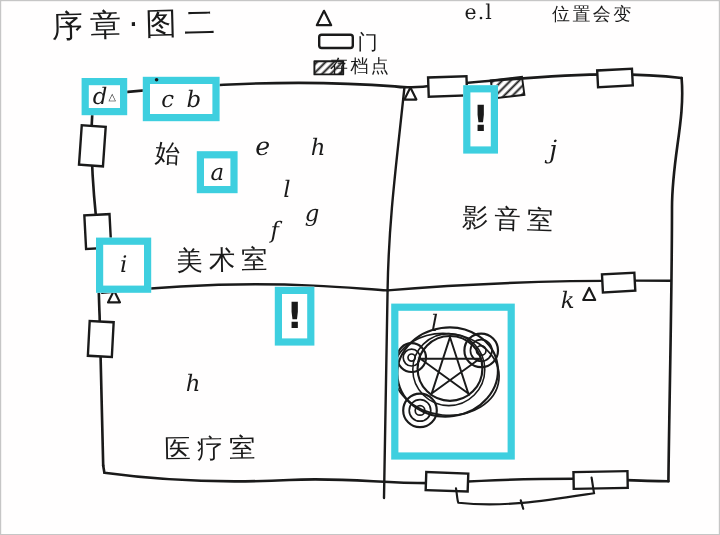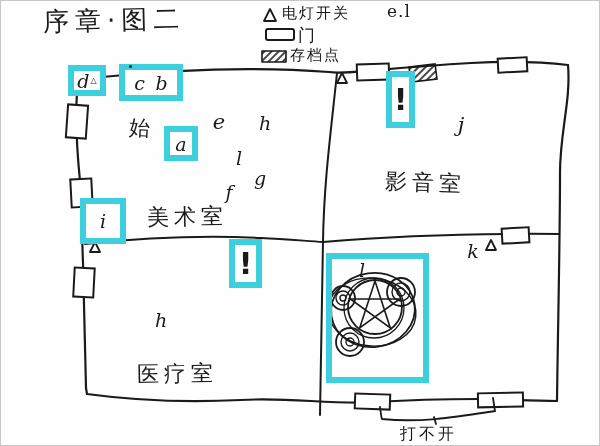--- a/index.html
+++ b/index.html
@@ -12,21 +12,21 @@
   .txt{position:absolute;white-space:nowrap;}
   .title{
     left:42px;top:2px;font-size:26px;letter-spacing:6px;
     font-family:"DejaVu Sans",sans-serif;transform:rotate(-1.5deg);font-weight:500;
   }
   .legend-label{font-size:15px;letter-spacing:2px;}
   .lg-switch{left:281px;top:3px;}
   .lg-el{left:386px;top:0px;font-family:"DejaVu Serif",serif;font-size:17px;letter-spacing:1px;}
   .lg-move{left:459px;top:2px;}
   .lg-door{left:297px;top:23px;font-size:17px;}
-  .lg-save{left:289px;top:45px;}
+  .lg-save{left:274px;top:45px;}
   .room-label{font-size:22px;letter-spacing:5px;font-weight:500;}
   .room-art{left:146px;top:201px;transform:rotate(-1deg);}
   .room-av{left:384px;top:167px;transform:rotate(2deg);}
   .room-medical{left:136px;top:358px;transform:rotate(-1deg);}
   .note-locked{left:399px;top:423px;font-size:16px;letter-spacing:3px;}
   .start-label{left:128px;top:113px;font-size:21px;transform:rotate(3deg);}
   .letter{
     position:absolute;transform:translate(-50%,-50%);
     font-family:"DejaVu Serif",serif;font-style:italic;
     font-size:19px;font-weight:500;
@@ -131,31 +131,30 @@
     </g>
 
     <g stroke="#1a1a1a" stroke-width="1.8" fill="none" stroke-linecap="round">
       <path d="M379,406 C380,412 380,416 381,418 C420,422 455,416 494,410 L492,397"></path>
       <path d="M433,416 L435,423"></path>
     </g>
   </svg>
 
   <div class="txt title">序章·图二</div>
 
-  <div class="txt legend-label lg-switch">电灯开关</div>
   <div class="txt lg-el">e.l</div>
+  <div class="txt legend-label lg-move">位置会变</div>
   <div class="txt legend-label lg-door">门</div>
   <div class="txt legend-label lg-save">存档点</div>
 
   <div class="txt room-label room-art">美术室</div>
   <div class="txt room-label room-av">影音室</div>
   <div class="txt room-label room-medical">医疗室</div>
 
   <div class="txt start-label">始</div>
-  <div class="txt note-locked">打不开</div>
 
   <span class="letter m-e">e</span>
   <span class="letter m-h-top">h</span>
   <span class="letter m-l-top">l</span>
   <span class="letter m-g">g</span>
   <span class="letter m-f">f</span>
   <span class="letter m-j">j</span>
   <span class="letter m-k">k</span>
   <span class="letter m-h-med">h</span>
   <span class="letter m-l-ritual">l</span>

